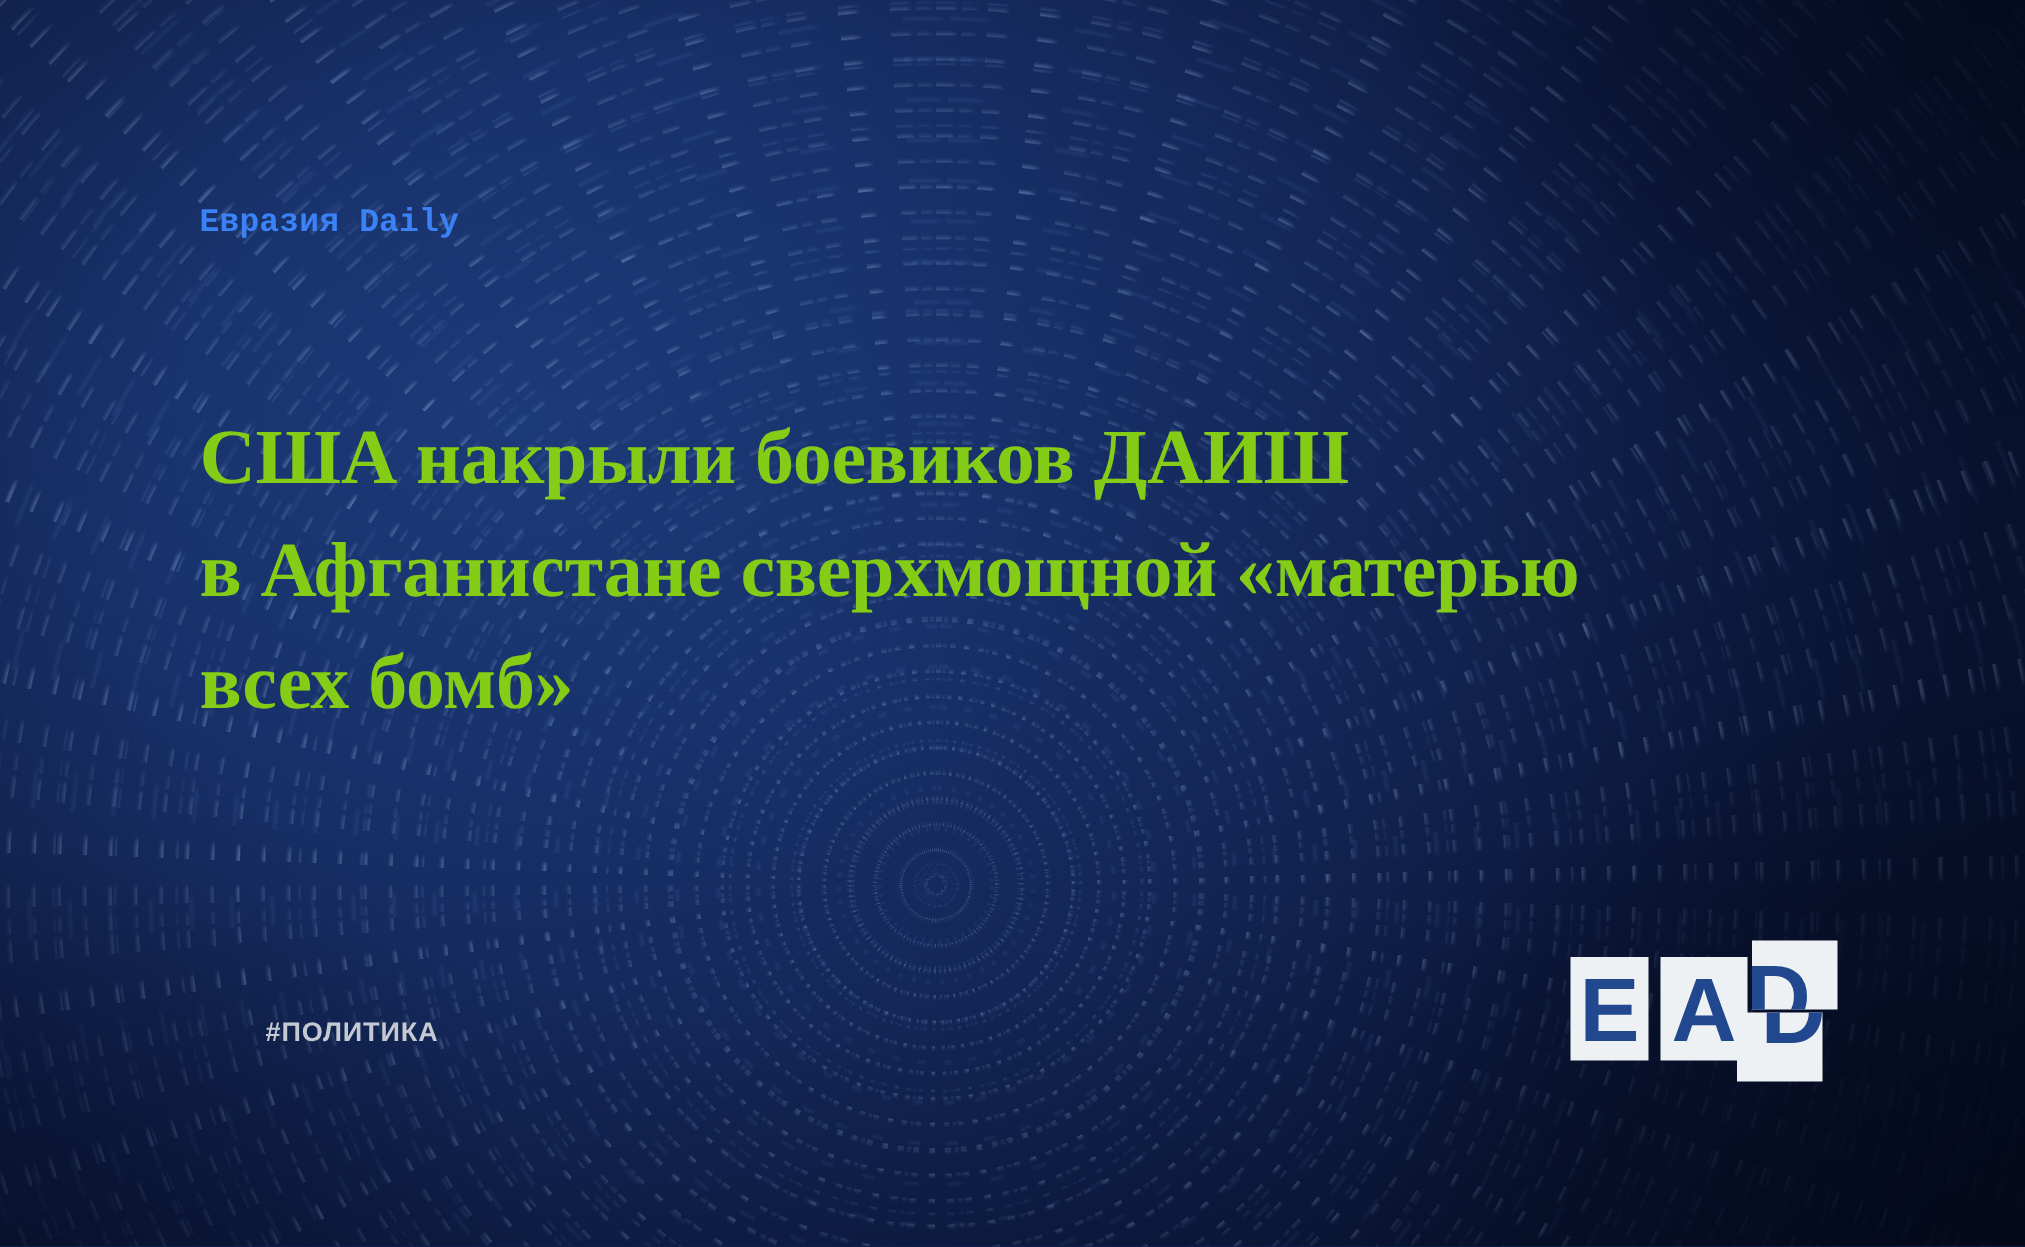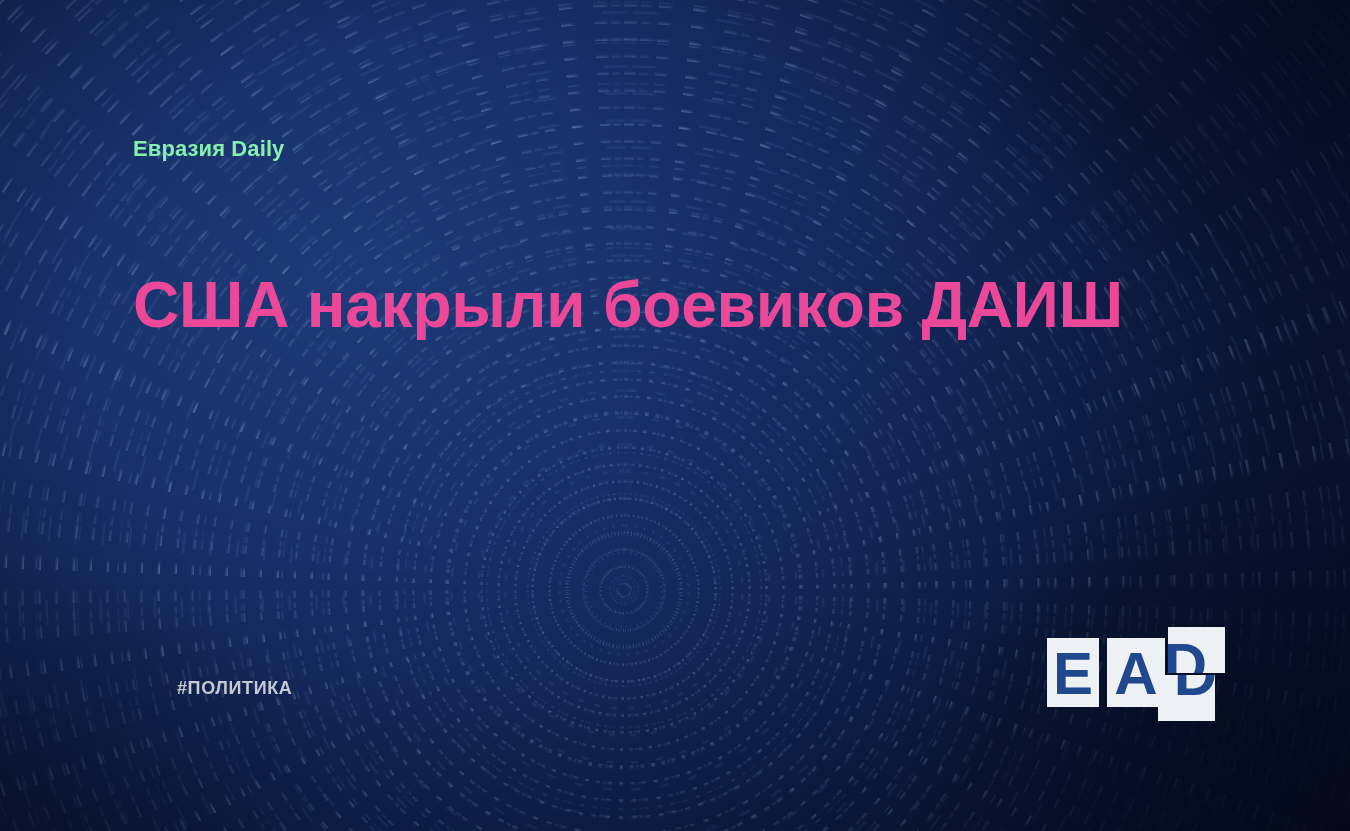--- a/index.html
+++ b/index.html
@@ -104,36 +104,38 @@
     position: absolute;
     inset: 0;
   }
 
   .brand {
     position: absolute;
     left: 133px;
     top: 136px;
     font-size: 22px;
     font-weight: bold;
-    color: #86efac;
+    color: #3b82f6;
     letter-spacing: .1px;
     white-space: nowrap;
+    font-family: Liberation Mono, monospace;
   }
 
   .headline {
     position: absolute;
     left: 133px;
     top: 268px;
     width: 1090px;
     margin: 0;
-    font-size: 64px;
+    font-size: 52px;
     line-height: 75px;
     font-weight: bold;
-    color: #ec4899;
+    color: #84cc16;
     letter-spacing: -.2px;
+    font-family: Liberation Serif, serif;
   }
   .headline .ln { display: block; white-space: nowrap; }
 
   .tag {
     position: absolute;
     left: 133px;
     top: 678px;
     font-size: 18px;
     font-weight: bold;
     color: #c5c9d2;
@@ -187,20 +189,22 @@
   <div class="trails t3"></div>
   <div class="bg-dark-corner"></div>
   <div class="vignette"></div>
 
   <div class="content">
 
     <div class="brand">Евразия Daily</div>
 
     <h1 class="headline">
       <span class="ln">США накрыли боевиков ДАИШ</span>
+      <span class="ln">в Афганистане сверхмощной «матерью</span>
+      <span class="ln">всех бомб»</span>
     </h1>
 
     <div class="tag">#ПОЛИТИКА</div>
 
     <div class="logo">
       <div class="tile tile-e">
         <span>E</span>
       </div>
       <div class="tile tile-a">
         <span>A</span>

